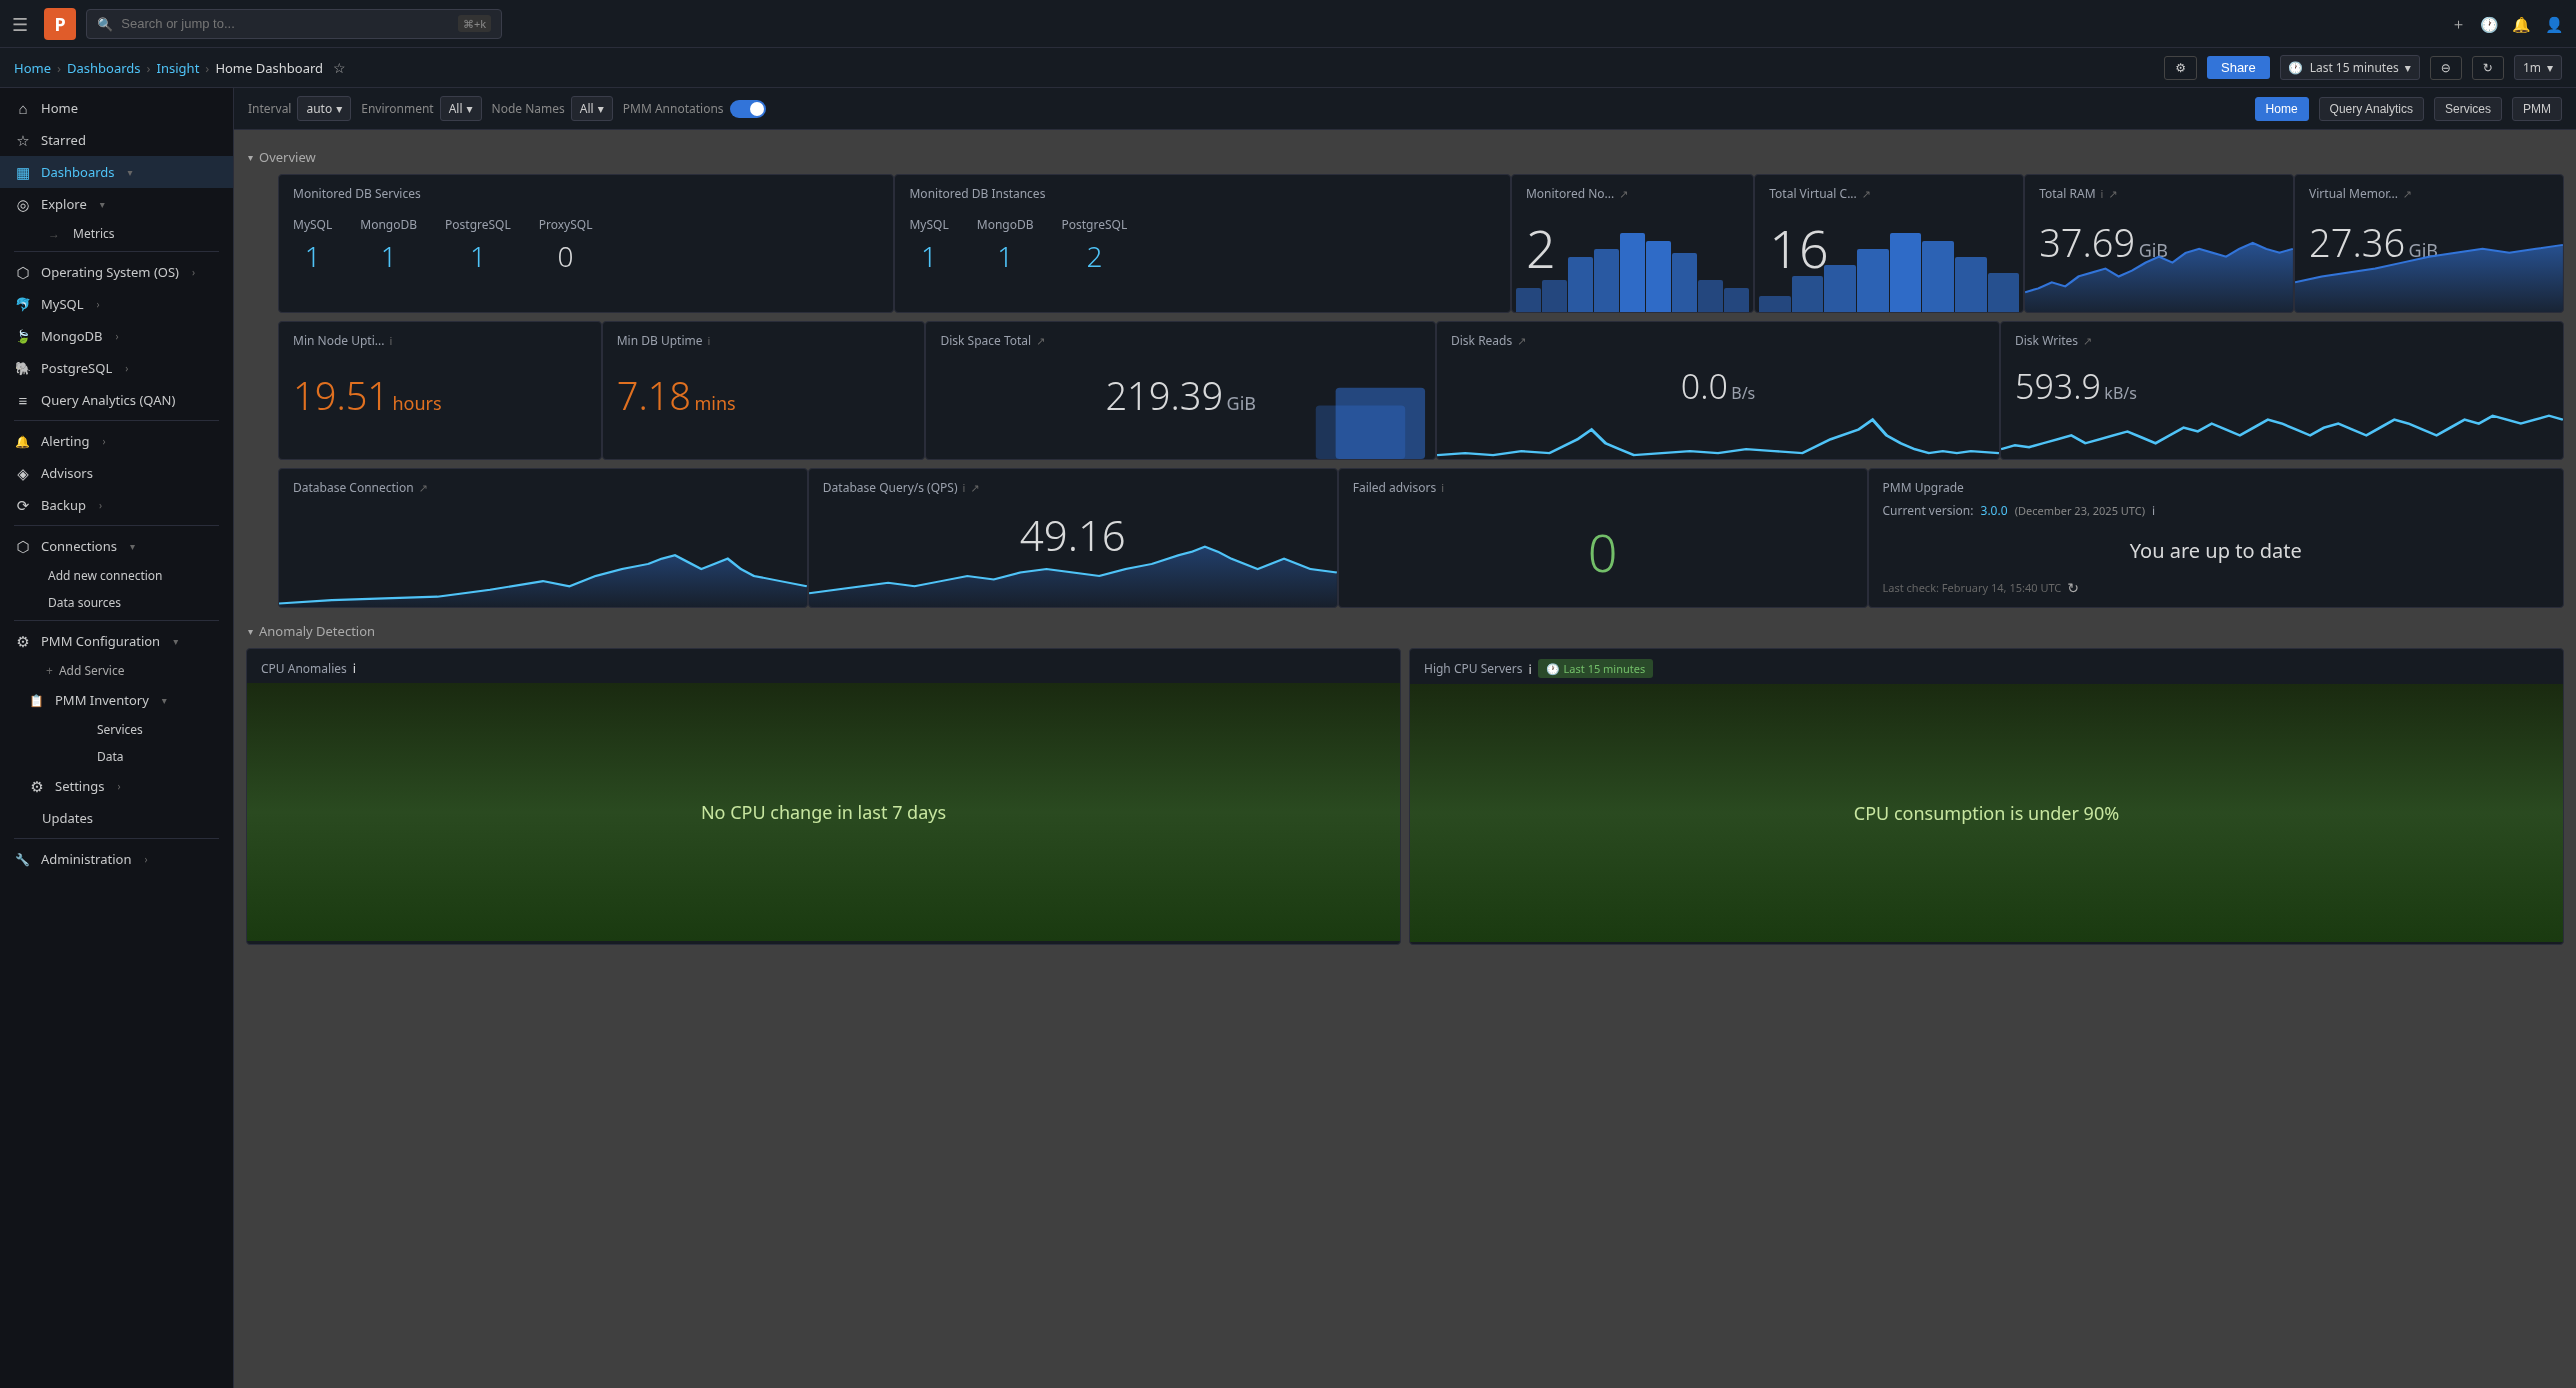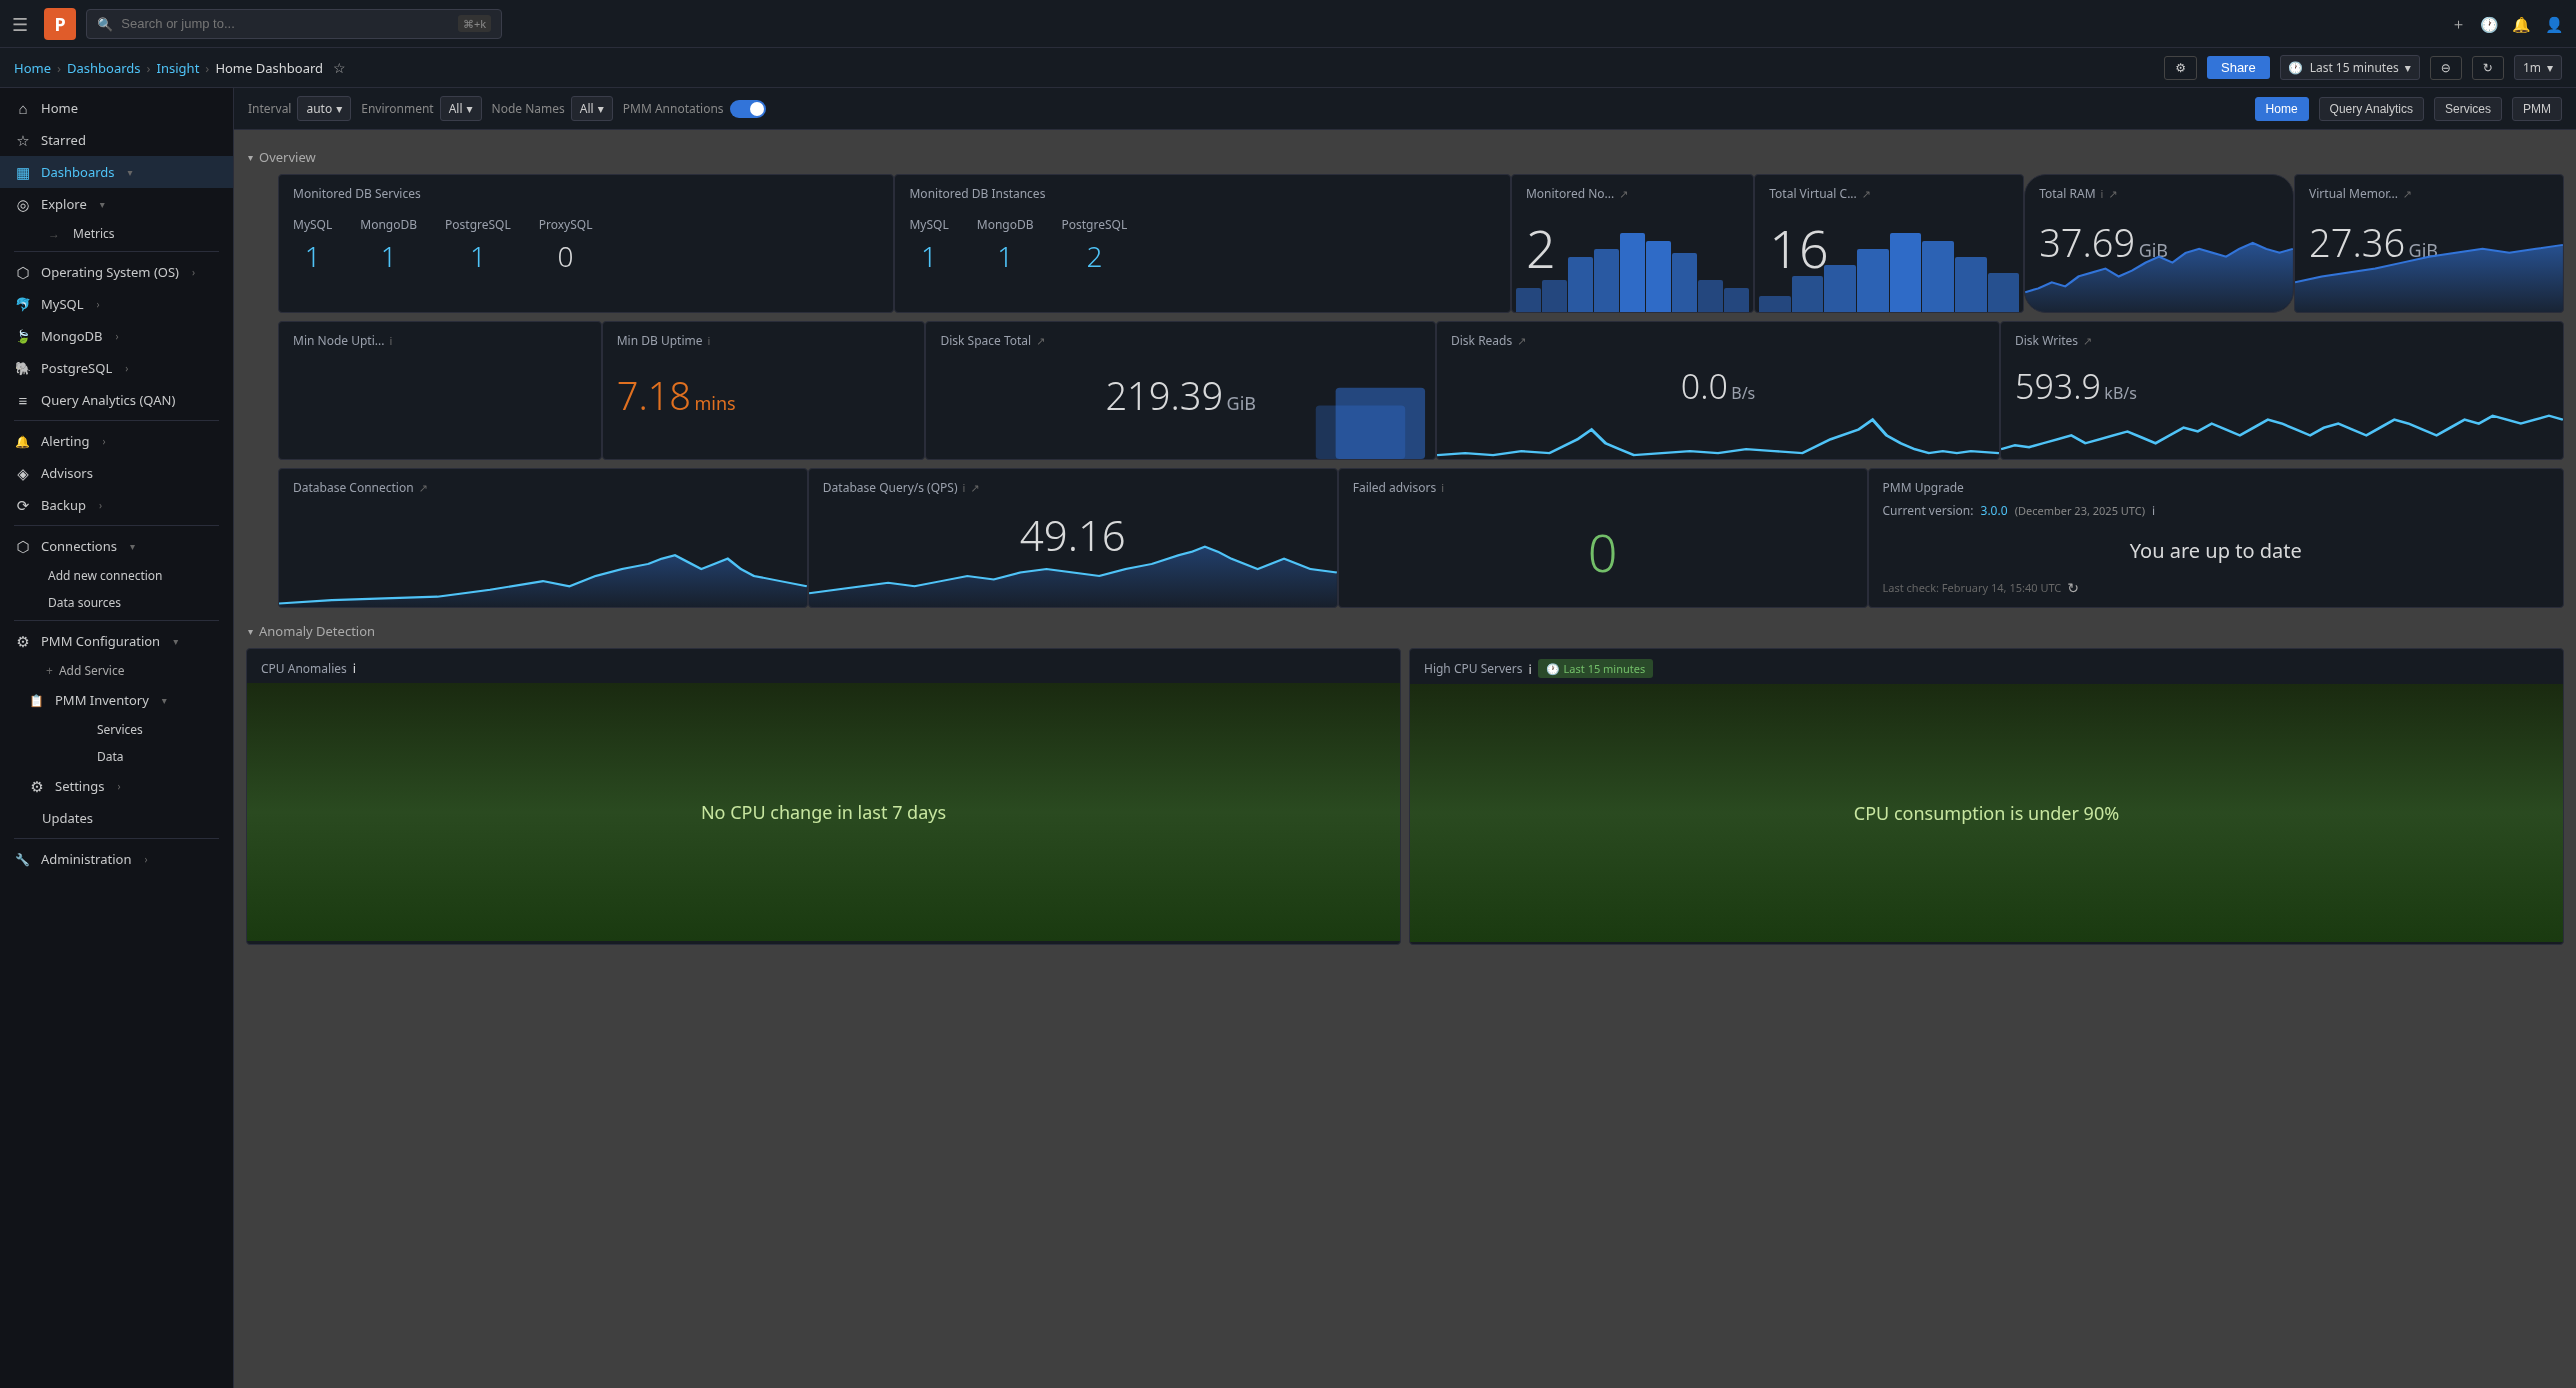--- a/index.html
+++ b/index.html
@@ -399,21 +399,21 @@
             <div style="flex:1;background:#3274d9;opacity:0.6;height:45%;border-radius:2px 2px 0 0;"></div>
             <div style="flex:1;background:#3274d9;opacity:0.7;height:60%;border-radius:2px 2px 0 0;"></div>
             <div style="flex:1;background:#3274d9;opacity:0.8;height:80%;border-radius:2px 2px 0 0;"></div>
             <div style="flex:1;background:#3274d9;opacity:0.9;height:100%;border-radius:2px 2px 0 0;"></div>
             <div style="flex:1;background:#3274d9;opacity:0.8;height:90%;border-radius:2px 2px 0 0;"></div>
             <div style="flex:1;background:#3274d9;opacity:0.7;height:70%;border-radius:2px 2px 0 0;"></div>
             <div style="flex:1;background:#3274d9;opacity:0.6;height:50%;border-radius:2px 2px 0 0;"></div>
           </div>
         </div>
 
-        <div class="panel" style="flex:0.9;border-radius:22px;">
+        <div class="panel" style="flex:0.9;">
           <div class="panel-title">
             <span>Total RAM</span>
             <span class="info-icon">ℹ</span>
             <span class="ext-link">↗</span>
           </div>
           <div style="margin-top:14px;">
             <span style="font-size:38px;font-weight:300;color:#d8d9da;">37.69</span>
             <span style="font-size:18px;color:#9aa0ac;">GiB</span>
           </div>
           <div style="position:absolute;bottom:0;left:0;right:0;height:79px;">
@@ -454,20 +454,24 @@
         </div>
       </div>
 
       <div class="grid-row">
 
         <div class="panel" style="flex:1.1;">
           <div class="panel-title">
             <span>Min Node Upti...</span>
             <span class="info-icon">ℹ</span>
           </div>
+          <div style="margin-top:20px;">
+            <span style="font-size:38px;font-weight:300;color:#e07020;">19.51</span>
+            <span style="font-size:18px;color:#e07020;">hours</span>
+          </div>
         </div>
 
         <div class="panel" style="flex:1.1;">
           <div class="panel-title">
             <span>Min DB Uptime</span>
             <span class="info-icon">ℹ</span>
           </div>
           <div style="margin-top:20px;">
             <span style="font-size:38px;font-weight:300;color:#e07020;">7.18</span>
             <span style="font-size:18px;color:#e07020;">mins</span>

